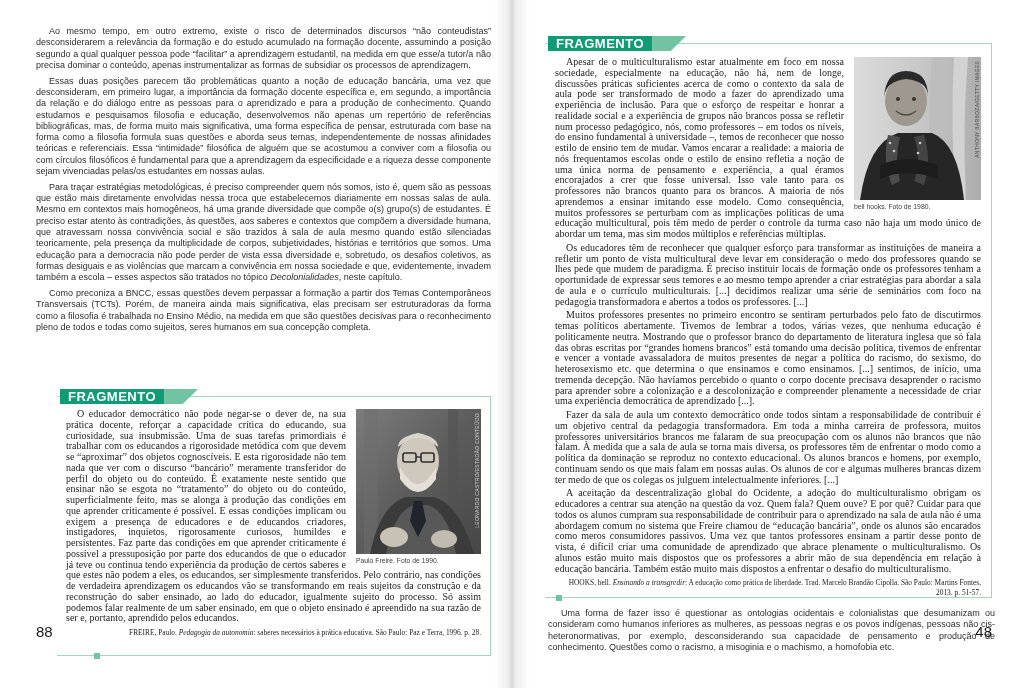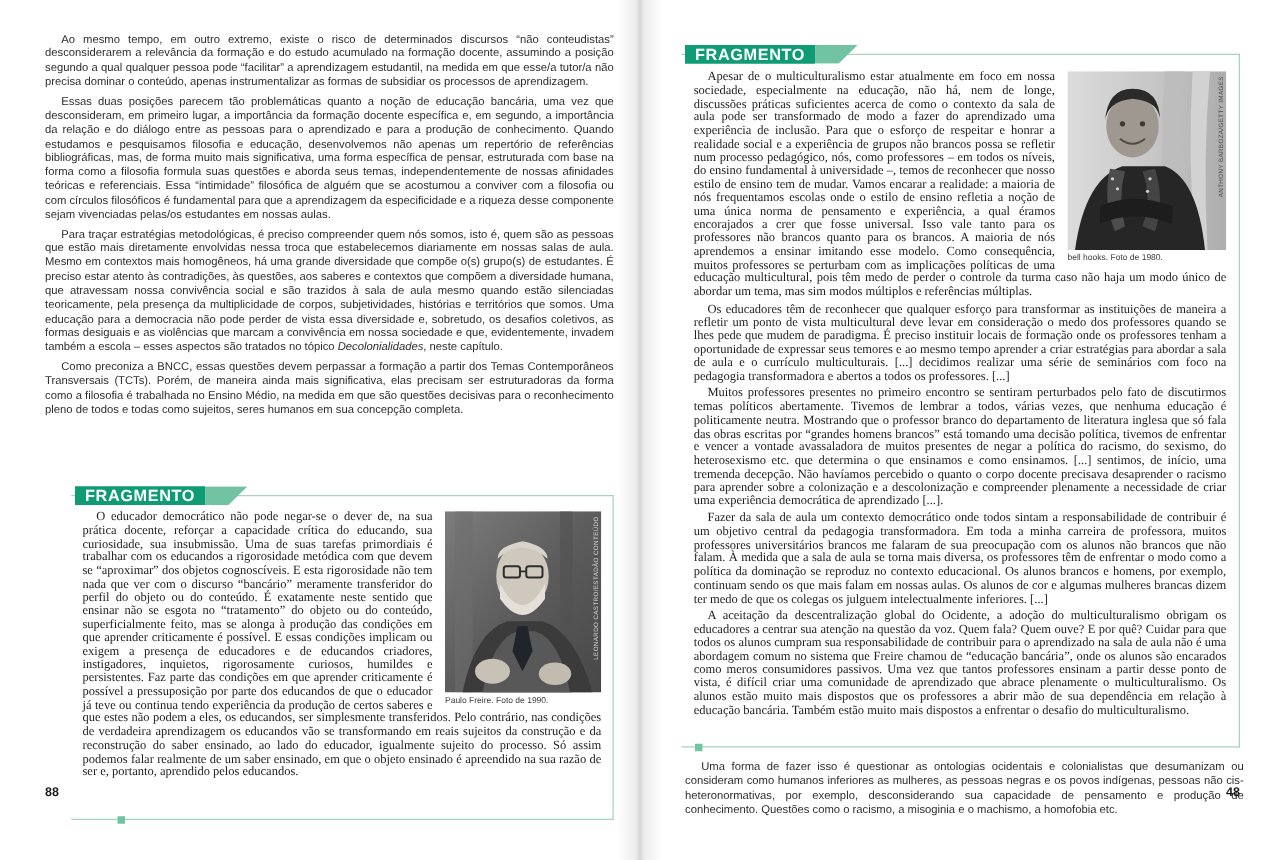--- a/index.html
+++ b/index.html
@@ -67,21 +67,21 @@
     writing-mode:vertical-rl; transform:rotate(180deg);
     font-family:"Liberation Sans", sans-serif;
     font-size:5px; letter-spacing:0.3px; color:#4a4a4a; white-space:nowrap;
   }
   .photo-credit.on-dark { color:#d5d5d5; }
   figcaption {
     font-family:"Liberation Sans", sans-serif; font-size:6.8px; line-height:8.5px;
     color:#3c3c3c; margin-top:3px; text-align:left; text-indent:0;
   }
 
-  .page-num { position:absolute; bottom:16px; font-size:10px; font-weight:bold; color:#1a1a1a; }
+  .page-num { position:absolute; bottom:16px; font-size:15px; font-weight:normal; color:#1a1a1a; }
   .page-num.left { left:36px; }
   .page-num.right { right:32px; }
 </style>
 </head>
 <body>
 
 <div class="spread">
 
   <div class="page page-left">
 
@@ -123,20 +123,21 @@
             <ellipse cx="38" cy="128" rx="14" ry="10" fill="#c8c1b6"></ellipse>
             <ellipse cx="88" cy="130" rx="13" ry="9" fill="#c2bbb0"></ellipse>
           </svg>
           <span class="photo-credit on-dark">LEONARDO CASTRO/ESTADÃO CONTEÚDO</span>
         </div>
         <figcaption>Paulo Freire. Foto de 1990.</figcaption>
       </figure>
 
       <p class="frag-body">O educador democrático não pode negar-se o dever de, na sua prática docente, reforçar a capacidade crítica do educando, sua curiosidade, sua insubmissão. Uma de suas tarefas primordiais é trabalhar com os educandos a rigorosidade metódica com que devem se “aproximar” dos objetos cognoscíveis. E esta rigorosidade não tem nada que ver com o discurso “bancário” meramente transferidor do perfil do objeto ou do conteúdo. É exatamente neste sentido que ensinar não se esgota no “tratamento” do objeto ou do conteúdo, superficialmente feito, mas se alonga à produção das condições em que aprender criticamente é possível. E essas condições implicam ou exigem a presença de educadores e de educandos criadores, instigadores, inquietos, rigorosamente curiosos, humildes e persistentes. Faz parte das condições em que aprender criticamente é possível a pressuposição por parte dos educandos de que o educador já teve ou continua tendo experiência da produção de certos saberes e que estes não podem a eles, os educandos, ser simplesmente transferidos. Pelo contrário, nas condições de verdadeira aprendizagem os educandos vão se transformando em reais sujeitos da construção e da reconstrução do saber ensinado, ao lado do educador, igualmente sujeito do processo. Só assim podemos falar realmente de um saber ensinado, em que o objeto ensinado é apreendido na sua razão de ser e, portanto, aprendido pelos educandos.</p>
 
+      <p class="citation"><span>FREIRE, Paulo. </span><i>Pedagogia da autonomia</i><span>: saberes necessários à prática educativa. São Paulo: Paz e Terra, 1996. p. 28.</span></p>
 
       <span class="corner-square"></span>
     </section>
 
     <div class="page-num left">88</div>
   </div>
 
   <div class="page page-right">
 
     <section class="fragment frag-right">
@@ -176,20 +177,21 @@
         </div>
         <figcaption>bell hooks. Foto de 1980.</figcaption>
       </figure>
 
       <p class="frag-body">Apesar de o multiculturalismo estar atualmente em foco em nossa sociedade, especialmente na educação, não há, nem de longe, discussões práticas suficientes acerca de como o contexto da sala de aula pode ser transformado de modo a fazer do aprendizado uma experiência de inclusão. Para que o esforço de respeitar e honrar a realidade social e a experiência de grupos não brancos possa se refletir num processo pedagógico, nós, como professores – em todos os níveis, do ensino fundamental à universidade –, temos de reconhecer que nosso estilo de ensino tem de mudar. Vamos encarar a realidade: a maioria de nós frequentamos escolas onde o estilo de ensino refletia a noção de uma única norma de pensamento e experiência, a qual éramos encorajados a crer que fosse universal. Isso vale tanto para os professores não brancos quanto para os brancos. A maioria de nós aprendemos a ensinar imitando esse modelo. Como consequência, muitos professores se perturbam com as implicações políticas de uma educação multicultural, pois têm medo de perder o controle da turma caso não haja um modo único de abordar um tema, mas sim modos múltiplos e referências múltiplas.</p>
       <p class="frag-body">Os educadores têm de reconhecer que qualquer esforço para transformar as instituições de maneira a refletir um ponto de vista multicultural deve levar em consideração o medo dos professores quando se lhes pede que mudem de paradigma. É preciso instituir locais de formação onde os professores tenham a oportunidade de expressar seus temores e ao mesmo tempo aprender a criar estratégias para abordar a sala de aula e o currículo multiculturais. [...] decidimos realizar uma série de seminários com foco na pedagogia transformadora e abertos a todos os professores. [...]</p>
       <p class="frag-body">Muitos professores presentes no primeiro encontro se sentiram perturbados pelo fato de discutirmos temas políticos abertamente. Tivemos de lembrar a todos, várias vezes, que nenhuma educação é politicamente neutra. Mostrando que o professor branco do departamento de literatura inglesa que só fala das obras escritas por “grandes homens brancos” está tomando uma decisão política, tivemos de enfrentar e vencer a vontade avassaladora de muitos presentes de negar a política do racismo, do sexismo, do heterosexismo etc. que determina o que ensinamos e como ensinamos. [...] sentimos, de início, uma tremenda decepção. Não havíamos percebido o quanto o corpo docente precisava desaprender o racismo para aprender sobre a colonização e a descolonização e compreender plenamente a necessidade de criar uma experiência democrática de aprendizado [...].</p>
       <p class="frag-body">Fazer da sala de aula um contexto democrático onde todos sintam a responsabilidade de contribuir é um objetivo central da pedagogia transformadora. Em toda a minha carreira de professora, muitos professores universitários brancos me falaram de sua preocupação com os alunos não brancos que não falam. À medida que a sala de aula se torna mais diversa, os professores têm de enfrentar o modo como a política da dominação se reproduz no contexto educacional. Os alunos brancos e homens, por exemplo, continuam sendo os que mais falam em nossas aulas. Os alunos de cor e algumas mulheres brancas dizem ter medo de que os colegas os julguem intelectualmente inferiores. [...]</p>
       <p class="frag-body">A aceitação da descentralização global do Ocidente, a adoção do multiculturalismo obrigam os educadores a centrar sua atenção na questão da voz. Quem fala? Quem ouve? E por quê? Cuidar para que todos os alunos cumpram sua responsabilidade de contribuir para o aprendizado na sala de aula não é uma abordagem comum no sistema que Freire chamou de “educação bancária”, onde os alunos são encarados como meros consumidores passivos. Uma vez que tantos professores ensinam a partir desse ponto de vista, é difícil criar uma comunidade de aprendizado que abrace plenamente o multiculturalismo. Os alunos estão muito mais dispostos que os professores a abrir mão de sua dependência em relação à educação bancária. Também estão muito mais dispostos a enfrentar o desafio do multiculturalismo.</p>
 
+      <p class="citation"><span>HOOKS, bell. </span><i>Ensinando a transgredir</i><span>: A educação como prática de liberdade. Trad. Marcelo Brandão Cipolla. São Paulo: Martins Fontes, 2013. p. 51-57.</span></p>
 
       <span class="corner-square"></span>
     </section>
 
     <div class="body-text after-frag">
       <p>Uma forma de fazer isso é questionar as ontologias ocidentais e colonialistas que desumanizam ou consideram como humanos inferiores as mulheres, as pessoas negras e os povos indígenas, pessoas não cis-heteronormativas, por exemplo, desconsiderando sua capacidade de pensamento e produção de conhecimento. Questões como o racismo, a misoginia e o machismo, a homofobia etc.</p>
     </div>
 
     <div class="page-num right">48</div>
   </div>

